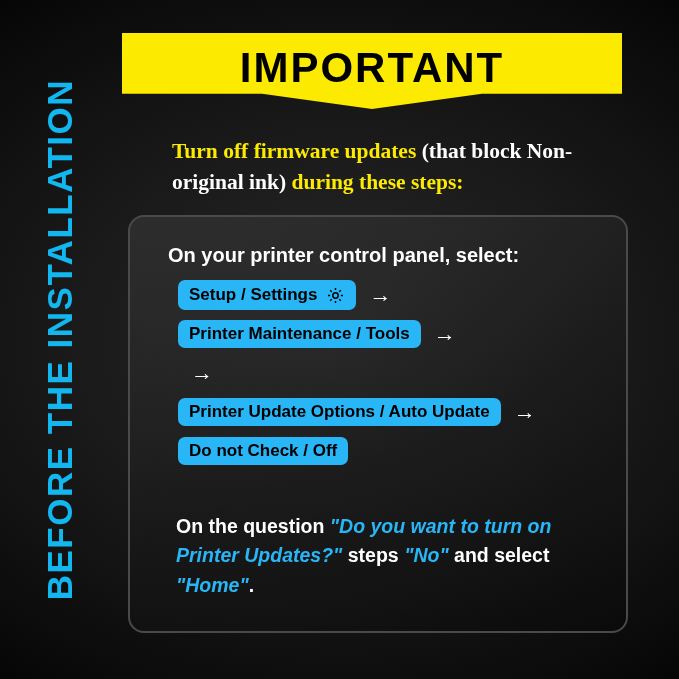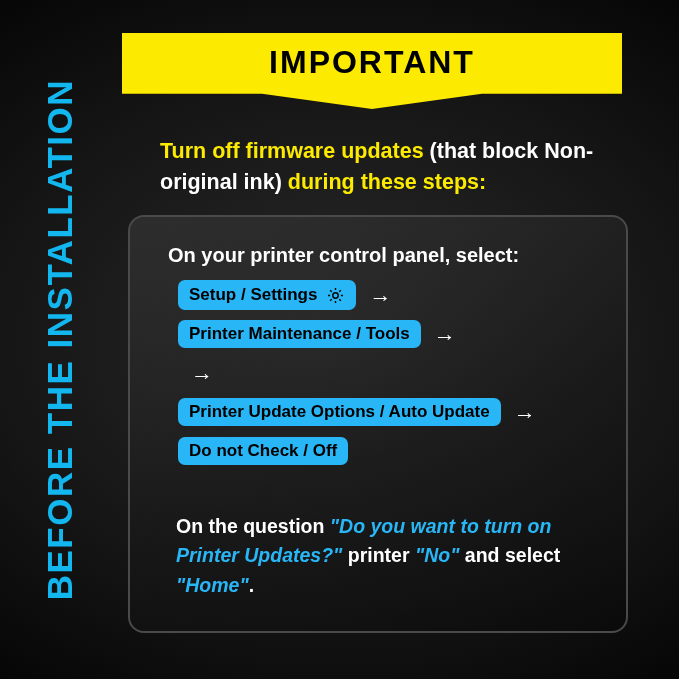--- a/index.html
+++ b/index.html
@@ -59,36 +59,37 @@
     width: 500px;
     height: 76px;
     background: #fcea00;
     clip-path: polygon(0 0, 100% 0, 100% 80%, 72% 80%, 50% 100%, 28% 80%, 0 80%);
     display: flex;
     align-items: flex-start;
     justify-content: center;
   }
   .banner-text {
     color: #000;
-    font-size: 32px;
+    font-size: 42px;
     font-weight: bold;
     letter-spacing: 2px;
     margin-top: 11px;
   }
 
   
   .headline {
     position: absolute;
-    left: 160px;
+    left: 172px;
     top: 136px;
     width: 460px;
     font-size: 21.5px;
     font-weight: bold;
     line-height: 1.42;
     color: #fcea00;
+    font-family: Liberation Serif, serif;
   }
   .headline .w { color: #ffffff; }
 
   
   .panel {
     position: absolute;
     left: 128px;
     top: 215px;
     width: 500px;
     height: 418px;
@@ -222,17 +223,17 @@
 
       <div class="step-row">
         <div class="pill">
           <span>Do not Check  / Off</span>
         </div>
       </div>
 
     </div>
 
     <div class="question">
-      <span>On the question </span><span class="blue">"Do you want to turn on Printer Updates?"</span><span> printer </span><span class="blue">"No"</span><span> and select </span><span class="blue">"Home"</span><span>.</span>
+      <span>On the question </span><span class="blue">"Do you want to turn on Printer Updates?"</span><span> steps </span><span class="blue">"No"</span><span> and select </span><span class="blue">"Home"</span><span>.</span>
     </div>
 
   </div>
 </div>
 
 </body></html>

